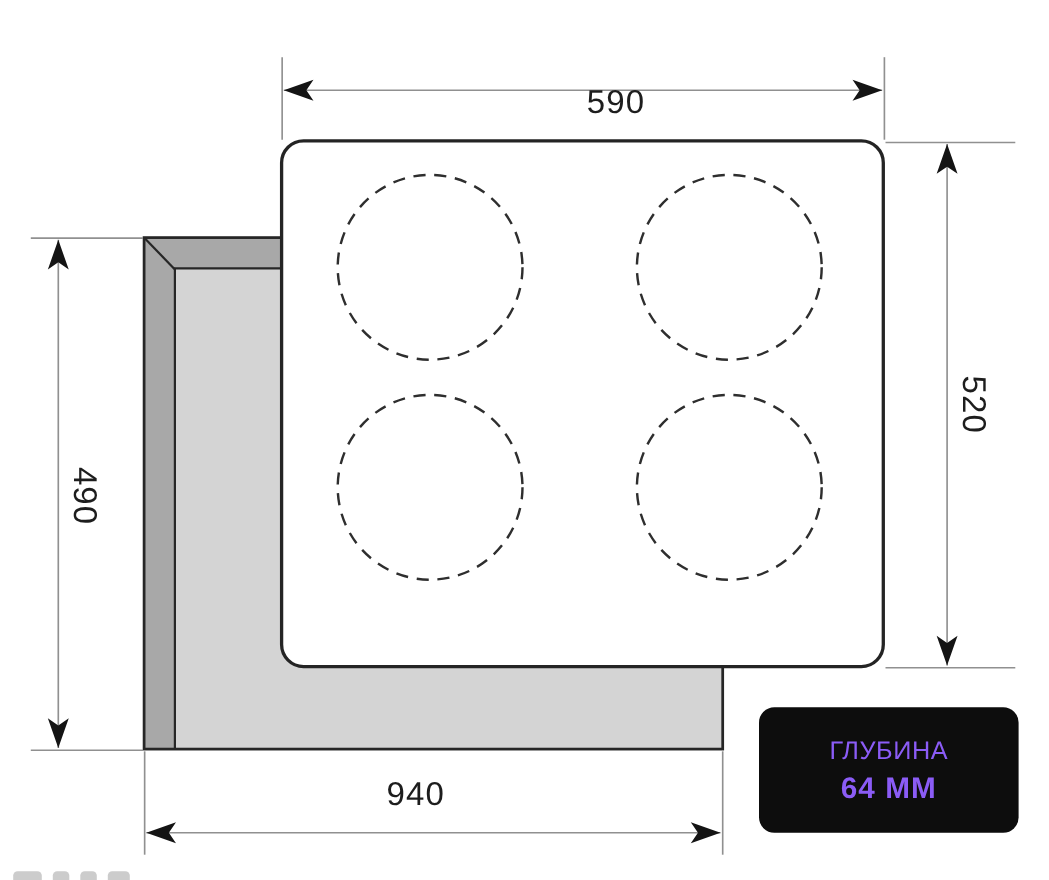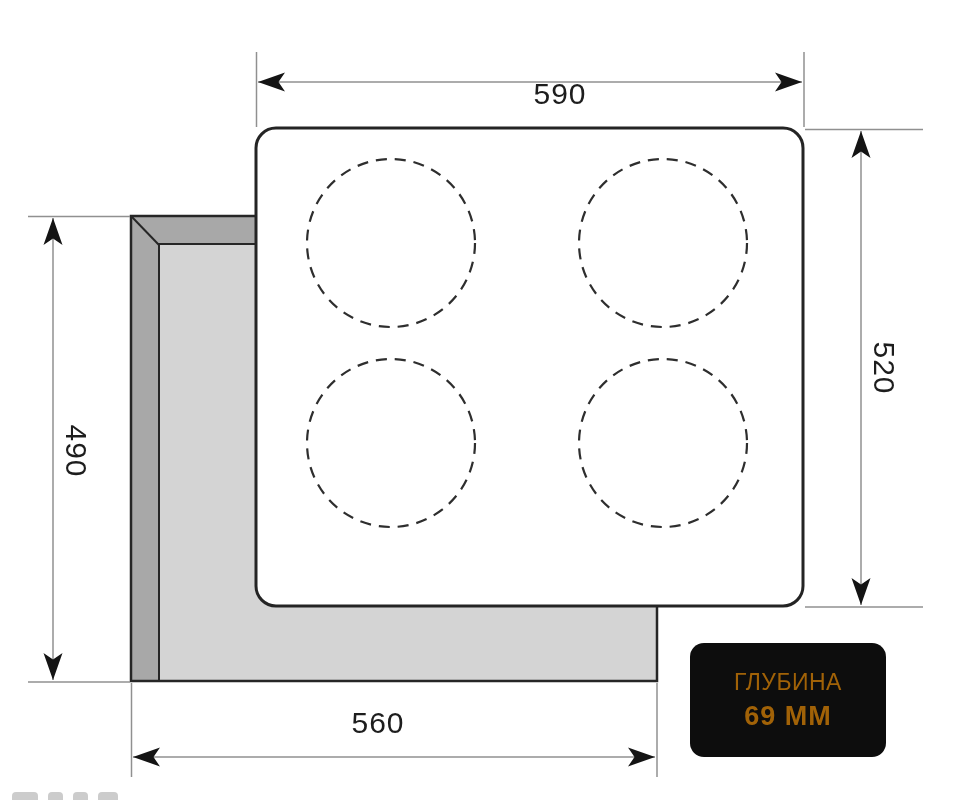--- a/index.html
+++ b/index.html
@@ -29,29 +29,29 @@
     white-space: nowrap;
     transform: translate(-50%, -50%);
   }
   .dim-label.vertical {
     transform: translate(-50%, -50%) rotate(90deg);
   }
   .depth-badge {
     position: absolute;
     left: 690px;
     top: 643px;
-    width: 196px;
+    width: 236px;
     height: 114px;
     background: #0d0d0d;
     border-radius: 14px;
     display: flex;
     flex-direction: column;
     align-items: center;
     justify-content: center;
-    color: #a16207;
+    color: #8b5cf6;
     text-align: center;
   }
   .depth-badge .badge-line {
     font-size: 23px;
     line-height: 33px;
     letter-spacing: 0.5px;
     font-weight: 400;
   }
   .depth-badge .badge-line.strong {
     font-size: 27px;
@@ -127,25 +127,25 @@
       <line x1="657" y1="683" x2="657" y2="777" stroke="#909090" stroke-width="1.5"></line>
       <line x1="133" y1="757" x2="655" y2="757" stroke="#909090" stroke-width="1.5"></line>
       <polygon points="133,757 160,747.5 153.5,757 160,766.5" fill="#141414"></polygon>
       <polygon points="655,757 628,747.5 634.5,757 628,766.5" fill="#141414"></polygon>
     </g>
   </svg>
 
   <div class="dim-label" style="left:560px; top:47px;margin-top:47px;">590</div>
   <div class="dim-label vertical" style="left:884px; top:368px;">520</div>
   <div class="dim-label vertical" style="left:76px; top:451px;">490</div>
-  <div class="dim-label" style="left:378px; top:723px;">560</div>
+  <div class="dim-label" style="left:378px; top:723px;">940</div>
 
   <div class="depth-badge">
     <div class="badge-line">ГЛУБИНА</div>
-    <div class="badge-line strong">69 ММ</div>
+    <div class="badge-line strong">64 ММ</div>
   </div>
 
   <div class="watermark">
     <span style="width:26px"></span>
     <span style="width:15px"></span>
     <span style="width:15px"></span>
     <span style="width:20px"></span>
   </div>
 
 </div>

